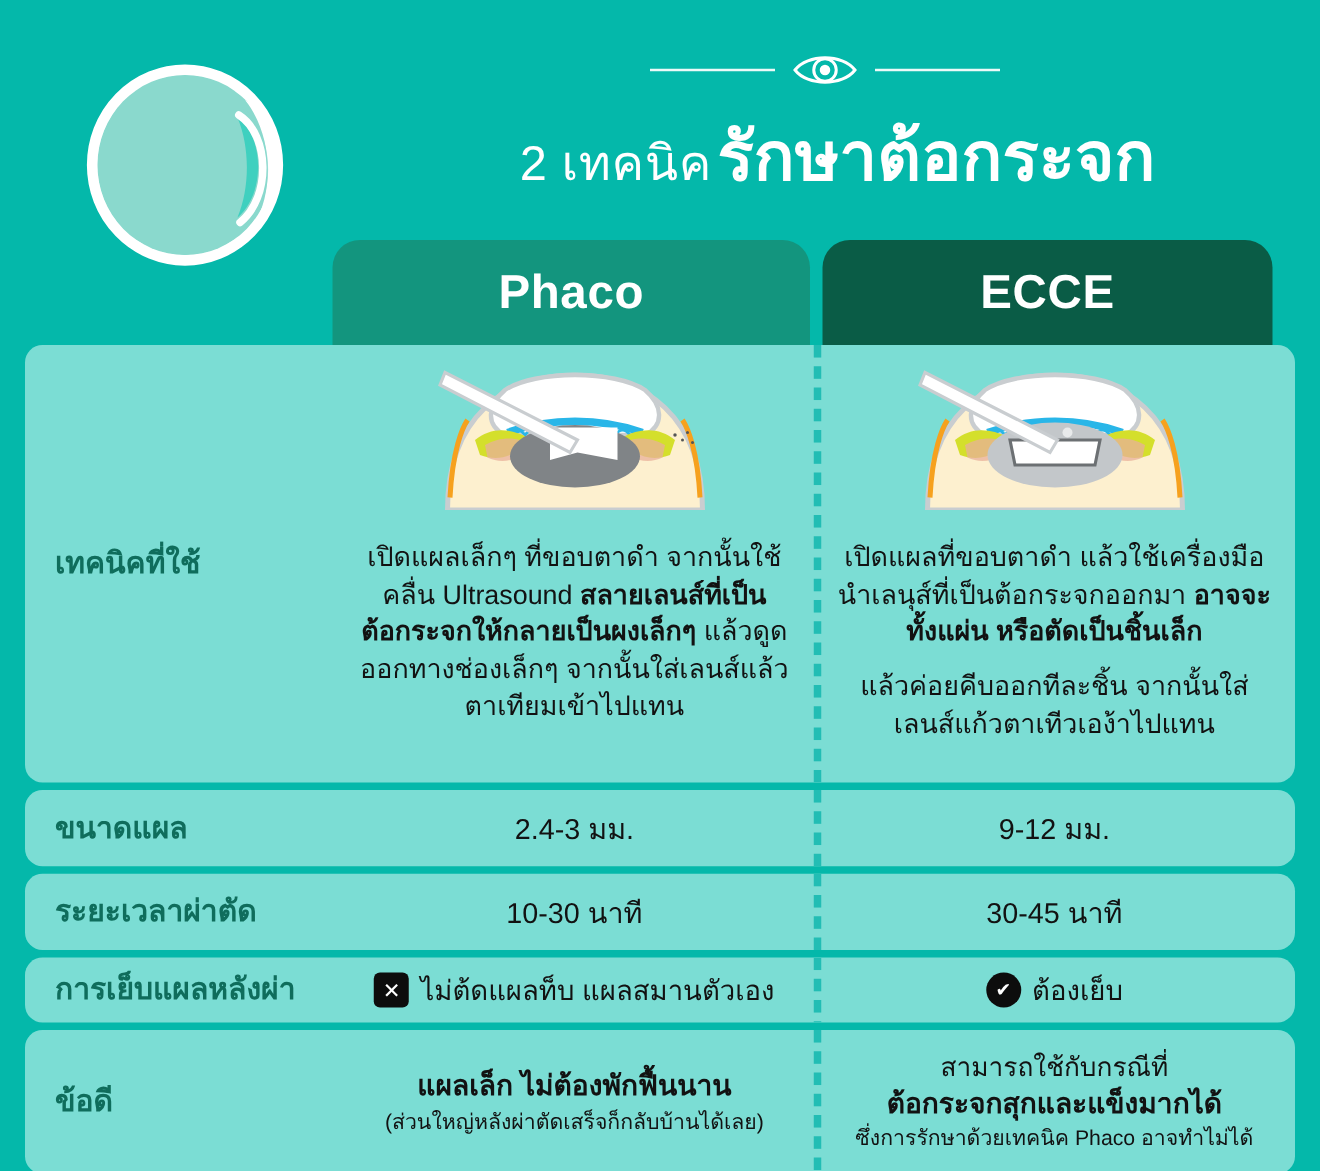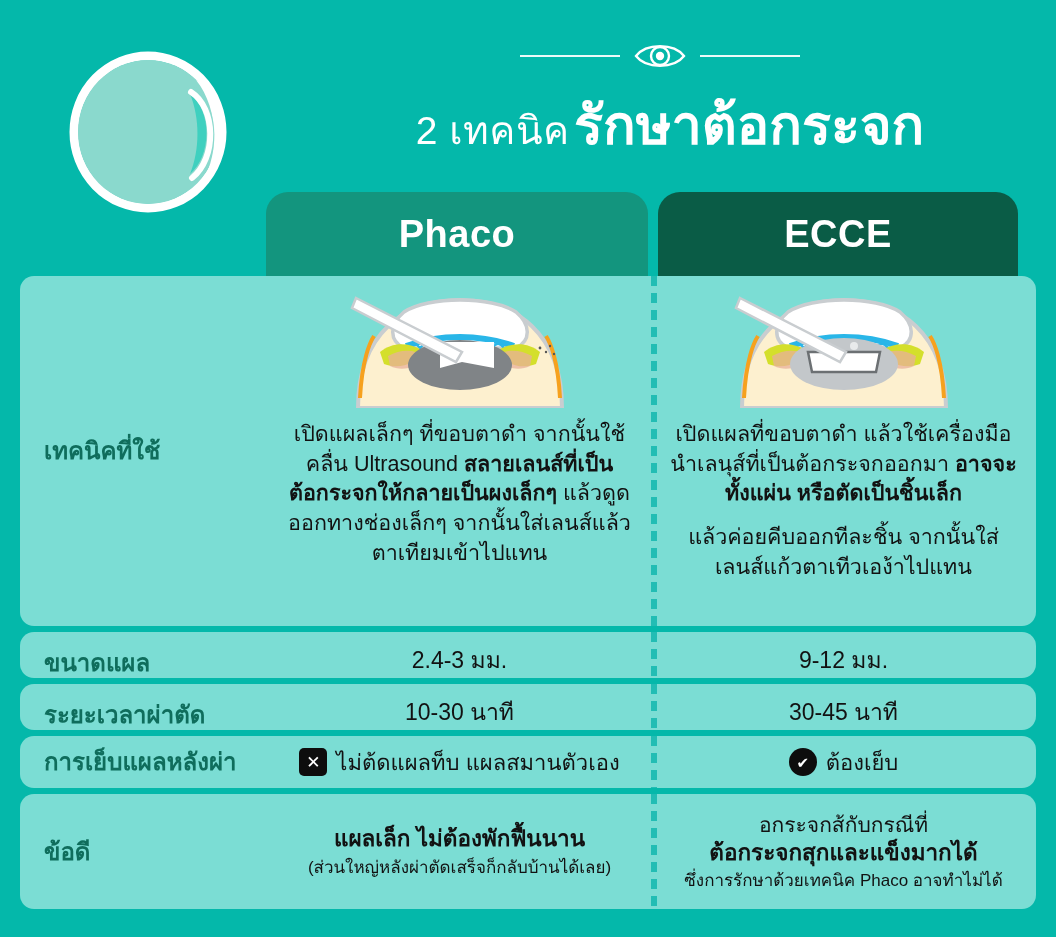--- a/index.html
+++ b/index.html
@@ -99,27 +99,27 @@
   #row-technique .row-label { display: flex; align-items: center; }
   #row-technique .cell {
     display: flex; flex-direction: column;
     align-items: center; justify-content: flex-start;
     padding-top: 14px;
   }
   .diagram { width: 232px; height: 118px; flex: 0 0 118px; }
   .diagram svg { display: block; }
   .tech-text {
     font-size: 21.5px; line-height: 1.38; font-weight: 400;
-    margin-top: 12px;
+    margin-top: 24px;
   }
   .tech-text b { font-weight: 800; }
   .tech-text .para2 { display: block; margin-top: 14px; }
 
   
-  .row-simple { height: 46px; align-items: flex-end; }
+  .row-simple { height: 61px; }
   .row-simple .cell { font-size: 23px; font-weight: 400; }
 
   
   #row-suture { height: 52px; }
   #row-suture .cell {
     display: flex; align-items: center; justify-content: center; gap: 9px;
     font-size: 22px;
   }
   .icon-x, .icon-check {
     width: 28px; height: 28px; flex: 0 0 28px;
@@ -274,19 +274,19 @@
   </div>
 
   <div class="row" id="row-benefit">
     <div class="divider-dash"></div>
     <div class="row-label">ข้อดี</div>
     <div class="cell cell-phaco">
       <div class="benefit-main">แผลเล็ก ไม่ต้องพักฟื้นนาน</div>
       <div class="benefit-sub">(ส่วนใหญ่หลังผ่าตัดเสร็จก็กลับบ้านได้เลย)</div>
     </div>
     <div class="cell cell-ecce">
-      <div class="benefit-pre">อกระจกส้กับกรณีที่</div>
+      <div class="benefit-pre">สามารถใช้กับกรณีที่</div>
       <div class="benefit-main">ต้อกระจกสุกและแข็งมากได้</div>
       <div class="benefit-sub">ซึ่งการรักษาด้วยเทคนิค Phaco อาจทำไม่ได้</div>
     </div>
   </div>
 
 </div>
 
 </body></html>

